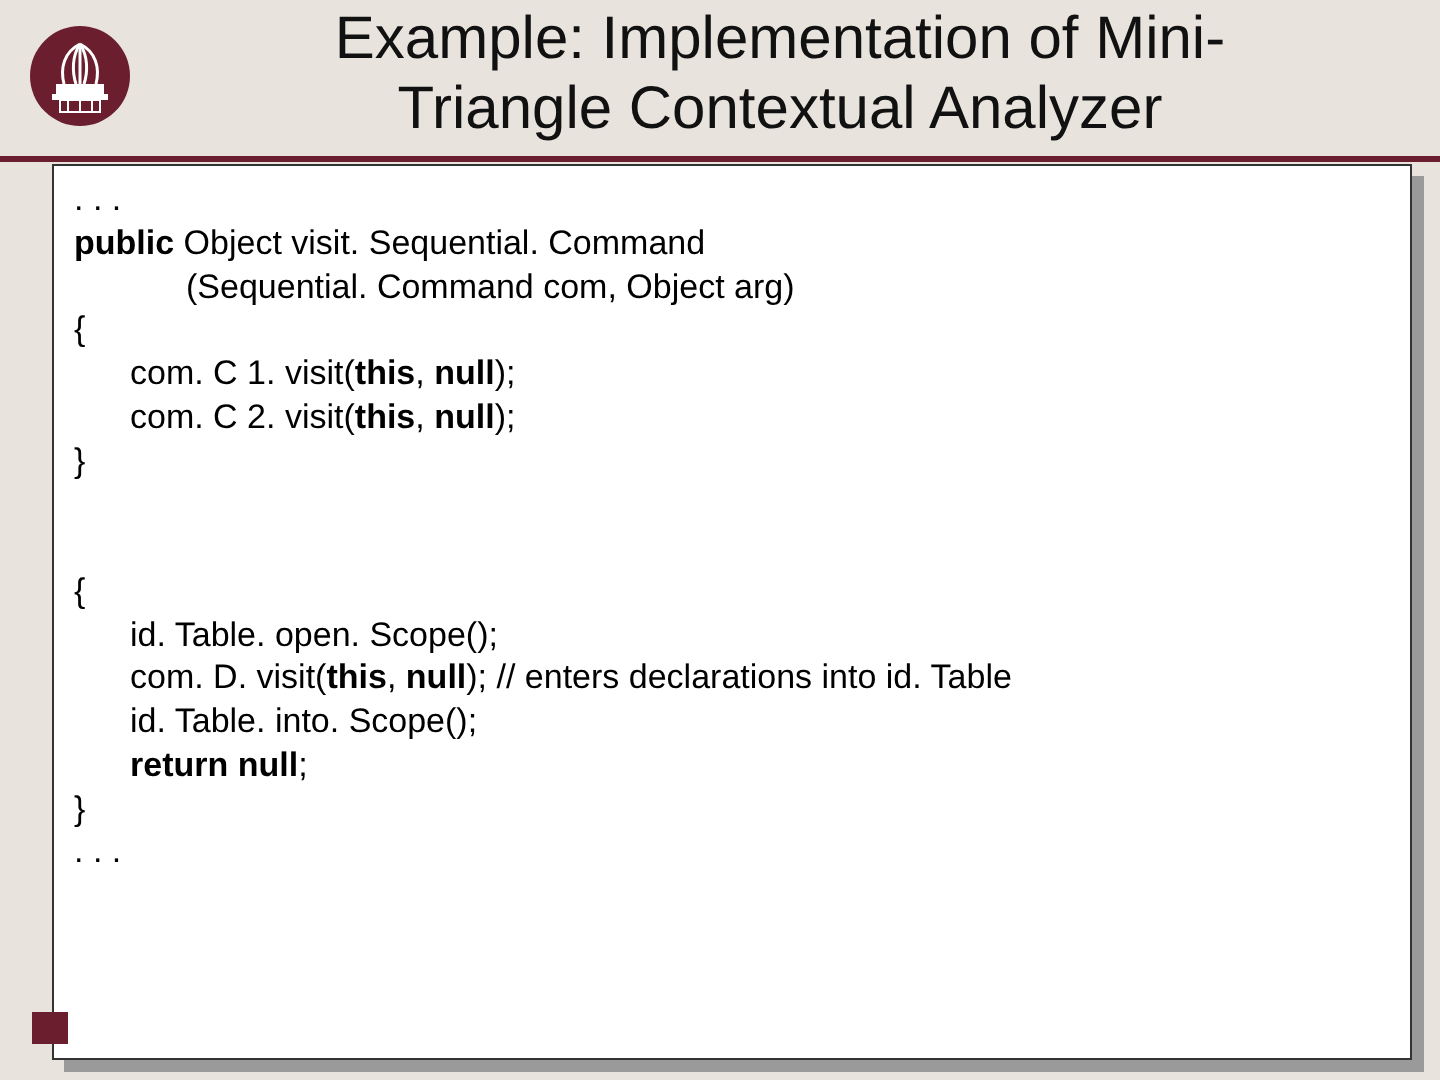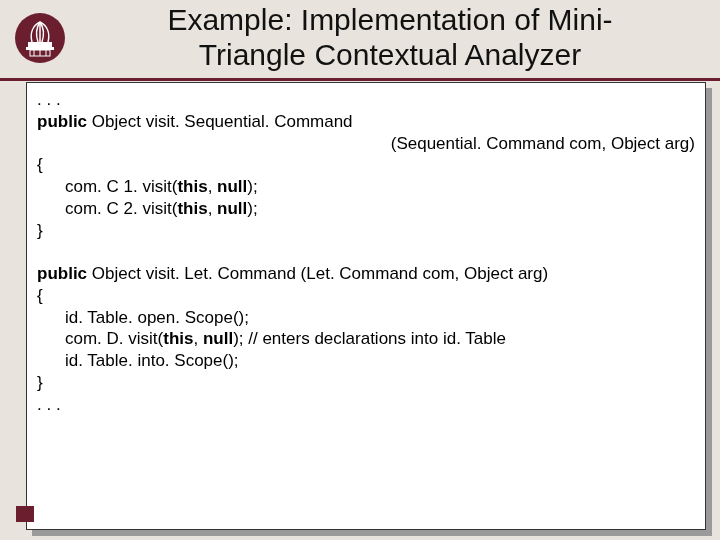--- a/index.html
+++ b/index.html
@@ -69,21 +69,21 @@
     border: 1px solid #333;
     padding: 6px 10px 6px 10px;
     box-sizing: border-box;
     font-size: 17px;
     line-height: 1.28;
     color: #000;
     overflow: hidden;
   }
   .kw { font-weight: bold; text-align: right; }
   .ind1 { padding-left: 28px; display: block; }
-  .ind2 { padding-left: 56px; display: block; text-align: right; }
+  .ind2 { padding-left: 56px; display: block; }
   .footer-mark {
     position: absolute;
     bottom: 18px;
     left: 16px;
     width: 18px;
     height: 16px;
     background: #6b1f2e;
   }
 </style>
 </head>
@@ -120,24 +120,25 @@
     <div class="code-shadow"></div>
     <div class="code-box">
       <span>. . .</span><br>
       <span><span class="kw">public</span><span> Object visit. Sequential. Command</span></span><br>
       <span class="ind2">(Sequential. Command com, Object arg)</span>
       <span>{</span><br>
       <span class="ind1"><span>com. C 1. visit(</span><span class="kw">this</span><span>, </span><span class="kw">null</span><span>);</span></span>
       <span class="ind1"><span>com. C 2. visit(</span><span class="kw">this</span><span>, </span><span class="kw">null</span><span>);</span></span>
       <span>}</span><br>
       <br>
-      <span><span class="kw">public</span><span> Object visit. Let. Command (Let. Command com, Object arg)</span></span><br>
+      <br>
       <span>{</span><br>
       <span class="ind1">id. Table. open. Scope();</span>
       <span class="ind1"><span>com. D. visit(</span><span class="kw">this</span><span>, </span><span class="kw">null</span><span>); // enters declarations into id. Table</span></span>
       <span class="ind1">id. Table. into. Scope();</span>
+      <span class="ind1"><span class="kw">return</span><span> </span><span class="kw">null</span><span>;</span></span>
       <span>}</span><br>
       <span>. . .</span>
     </div>
   </div>
 
   <div class="footer-mark"></div>
 </div>
 
 </body></html>

